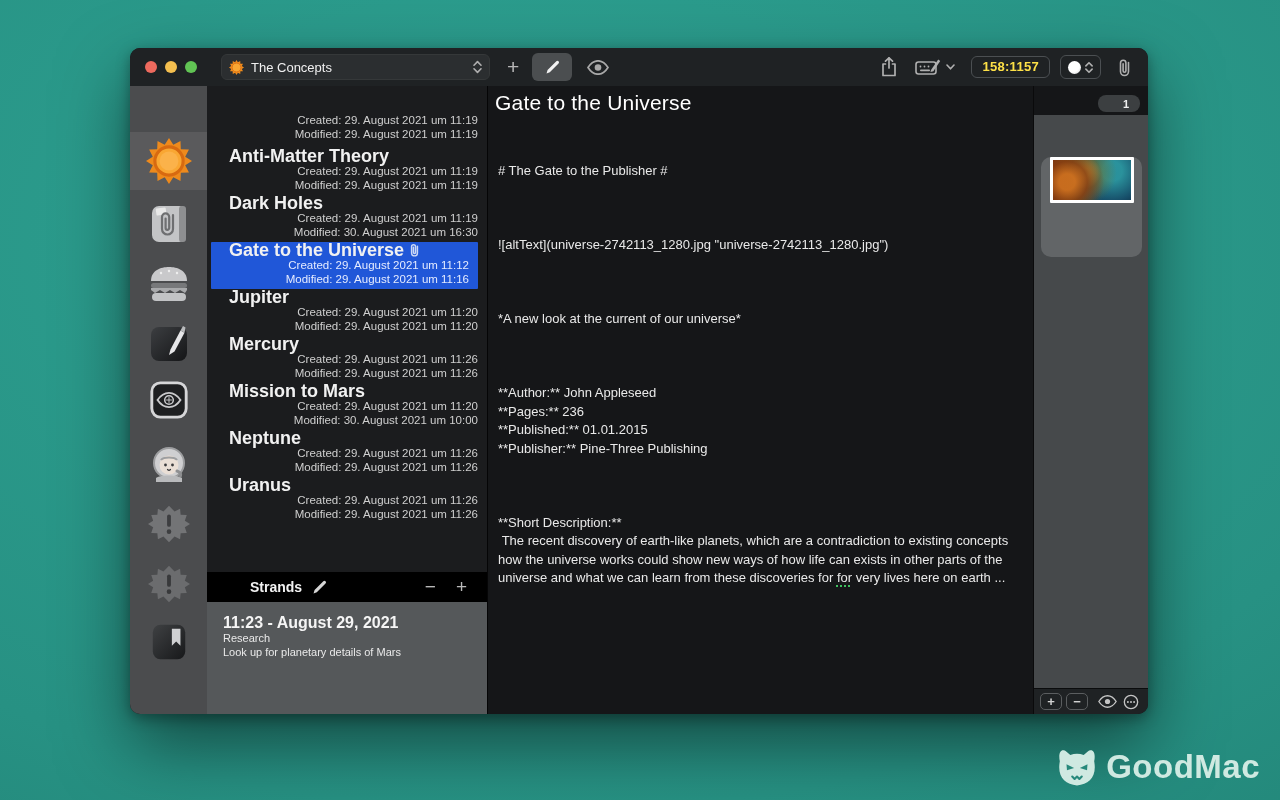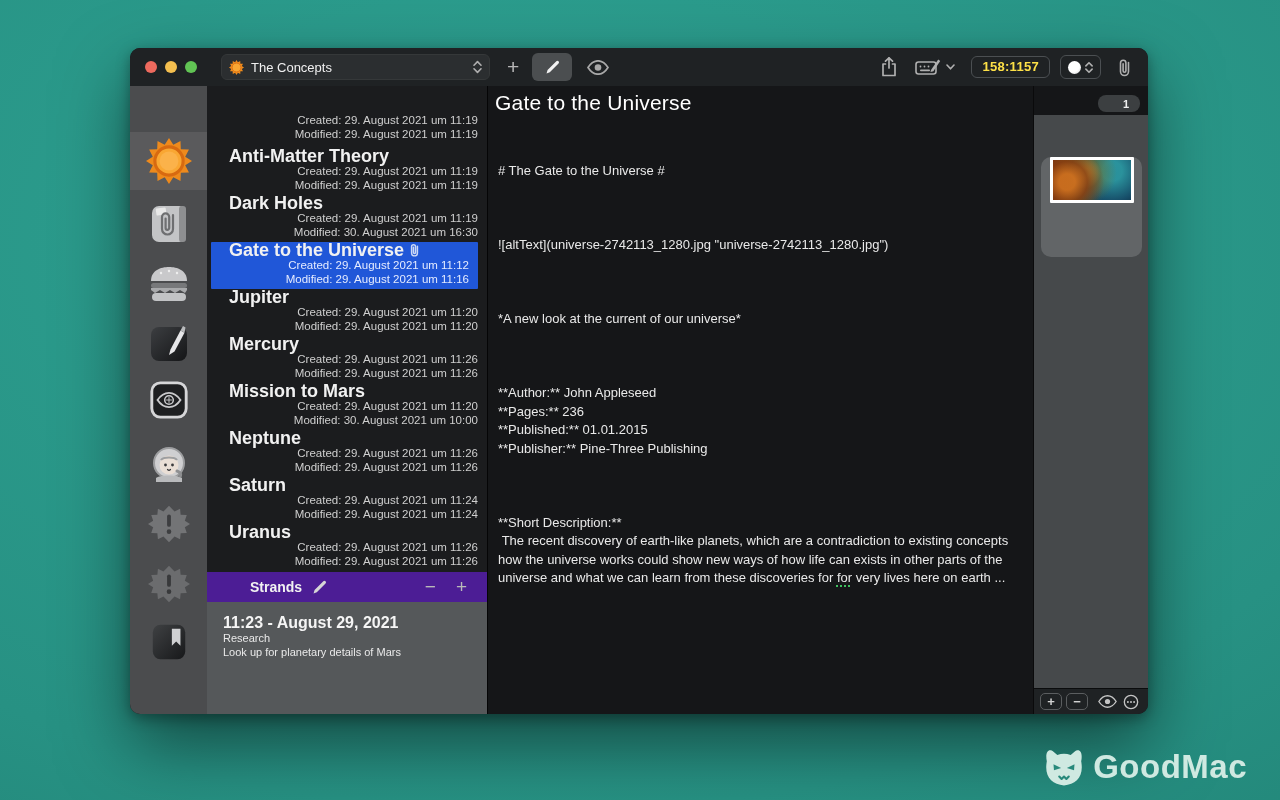--- a/index.html
+++ b/index.html
@@ -50,21 +50,21 @@
   .rail-item.active { background:#5a5a5c; }
   
   .listcol { width:280px; flex:0 0 280px; display:flex; flex-direction:column; background:#1b1c1e; }
   .note-scroll { flex:1; overflow:hidden; padding-top:27px;text-align:right; }
   .entry { padding:0 9px 3px 22px; cursor:default; }
   .entry-title { color:#f1f1f1; font-size:18px; font-weight:700; line-height:16px; display:flex; align-items:center; gap:5px; }
   .entry-meta { color:#cfcfcf; font-size:11.5px; line-height:14px; padding-left:7px; }
   .entry.partial { padding-bottom:7px; }
   .entry.selected { background:#2057d8; margin:0 9px 0 4px; padding-left:18px; border-radius:1px; }
   .entry.selected .entry-meta { color:#e4ebff; }
-  .strands-header { height:30px; background:#4c1d95; display:flex; align-items:center; padding:0 16px 0 43px; flex:0 0 30px; }
+  .strands-header { height:30px; background:#000000; display:flex; align-items:center; padding:0 16px 0 43px; flex:0 0 30px; }
   .strands-title { color:#f2f2f2; font-size:14px; font-weight:700; }
   .strands-header .pencil { margin-left:9px; }
   .sh-spacer { flex:1; }
   .sh-btn { background:none; border:none; color:#b9b9b9; font-size:19px; line-height:18px; cursor:pointer; padding:0 4px; }
   .sh-btn.minus { margin-right:12px; }
   .strand-panel { height:112px; flex:0 0 112px; background:#55585a; padding:13px 16px; }
   .strand-time { color:#f5f5f5; font-size:16px; font-weight:700; line-height:16px; }
   .strand-cat, .strand-text { color:#e9e9e9; font-size:11px; line-height:14px; }
   
   .editor { flex:1; background:#151618; border-left:1px solid #050506; display:flex; flex-direction:column; min-width:0; }
@@ -92,21 +92,21 @@
   }
   .right-bottom { height:26px; flex:0 0 26px; background:#1f2224; border-top:1px solid #0b0c0d; display:flex; align-items:center; padding:0 6px; }
   .rb-box {
     width:22px; height:17px; border:1.5px solid #5b5e60; border-radius:5px; background:none; color:#d2d2d2;
     font-size:13px; font-weight:700; line-height:12px; display:flex; align-items:center; justify-content:center; cursor:pointer;
   }
   .rb-box + .rb-box { margin-left:4px; }
   .rb-eye { margin-left:10px; background:none; border:none; cursor:pointer; display:flex; }
   .rb-more { margin-left:auto; margin-right:3px; background:none; border:none; cursor:pointer; display:flex; }
   
-  .watermark { position:absolute; right:33px; bottom:12px; display:flex; align-items:center; gap:6px; }
+  .watermark { position:absolute; right:20px; bottom:12px; display:flex; align-items:center; gap:6px; }
   .watermark-text { color:#cfe9e1; font-size:33px; font-weight:800; letter-spacing:.5px; }
   .icon { display:inline-flex; align-items:center; justify-content:center; }
 </style>
 </head>
 <body>
 
 <div class="window">
 
   <div class="titlebar">
     <div class="lights">
@@ -360,25 +360,20 @@
           <div class="entry-meta">Created: 29. August 2021 um 11:20</div>
           <div class="entry-meta">Modified: 30. August 2021 um 10:00</div>
         </div>
 
         <div class="entry">
           <div class="entry-title">Neptune</div>
           <div class="entry-meta">Created: 29. August 2021 um 11:26</div>
           <div class="entry-meta">Modified: 29. August 2021 um 11:26</div>
         </div>
 
-        <div class="entry">
-          <div class="entry-title">Saturn</div>
-          <div class="entry-meta">Created: 29. August 2021 um 11:24</div>
-          <div class="entry-meta">Modified: 29. August 2021 um 11:24</div>
-        </div>
 
         <div class="entry">
           <div class="entry-title">Uranus</div>
           <div class="entry-meta">Created: 29. August 2021 um 11:26</div>
           <div class="entry-meta">Modified: 29. August 2021 um 11:26</div>
         </div>
       </div>
 
       <div class="strands-header">
         <span class="strands-title">Strands</span>
@@ -395,21 +390,21 @@
       <div class="strand-panel">
         <div class="strand-time">11:23 - August 29, 2021</div>
         <div class="strand-cat">Research</div>
         <div class="strand-text">Look up for planetary details of Mars</div>
       </div>
     </div>
 
     <div class="editor">
       <div class="editor-title">Gate to the Universe</div>
       <div class="editor-body">
-        <div class="para"># The Gate to the Universe #</div>
+        <div class="para"># The Gate to the Publisher #</div>
         <div class="para">![altText](universe-2742113_1280.jpg "universe-2742113_1280.jpg")</div>
         <div class="para">*A new look at the current of our universe*</div>
         <div class="para">**Author:** John Appleseed
 **Pages:** 236
 **Published:** 01.01.2015
 **Publisher:** Pine-Three Publishing</div>
         <div class="para"><span>**Short Description:**</span><span>
 </span><span> The recent discovery of earth-like planets, which are a contradiction to existing concepts how the universe works could show new ways of how life can exists in other parts of the universe and what we can learn from these discoveries for </span><span class="u-green">for</span><span> very lives here on earth ...</span></div>
         
         

